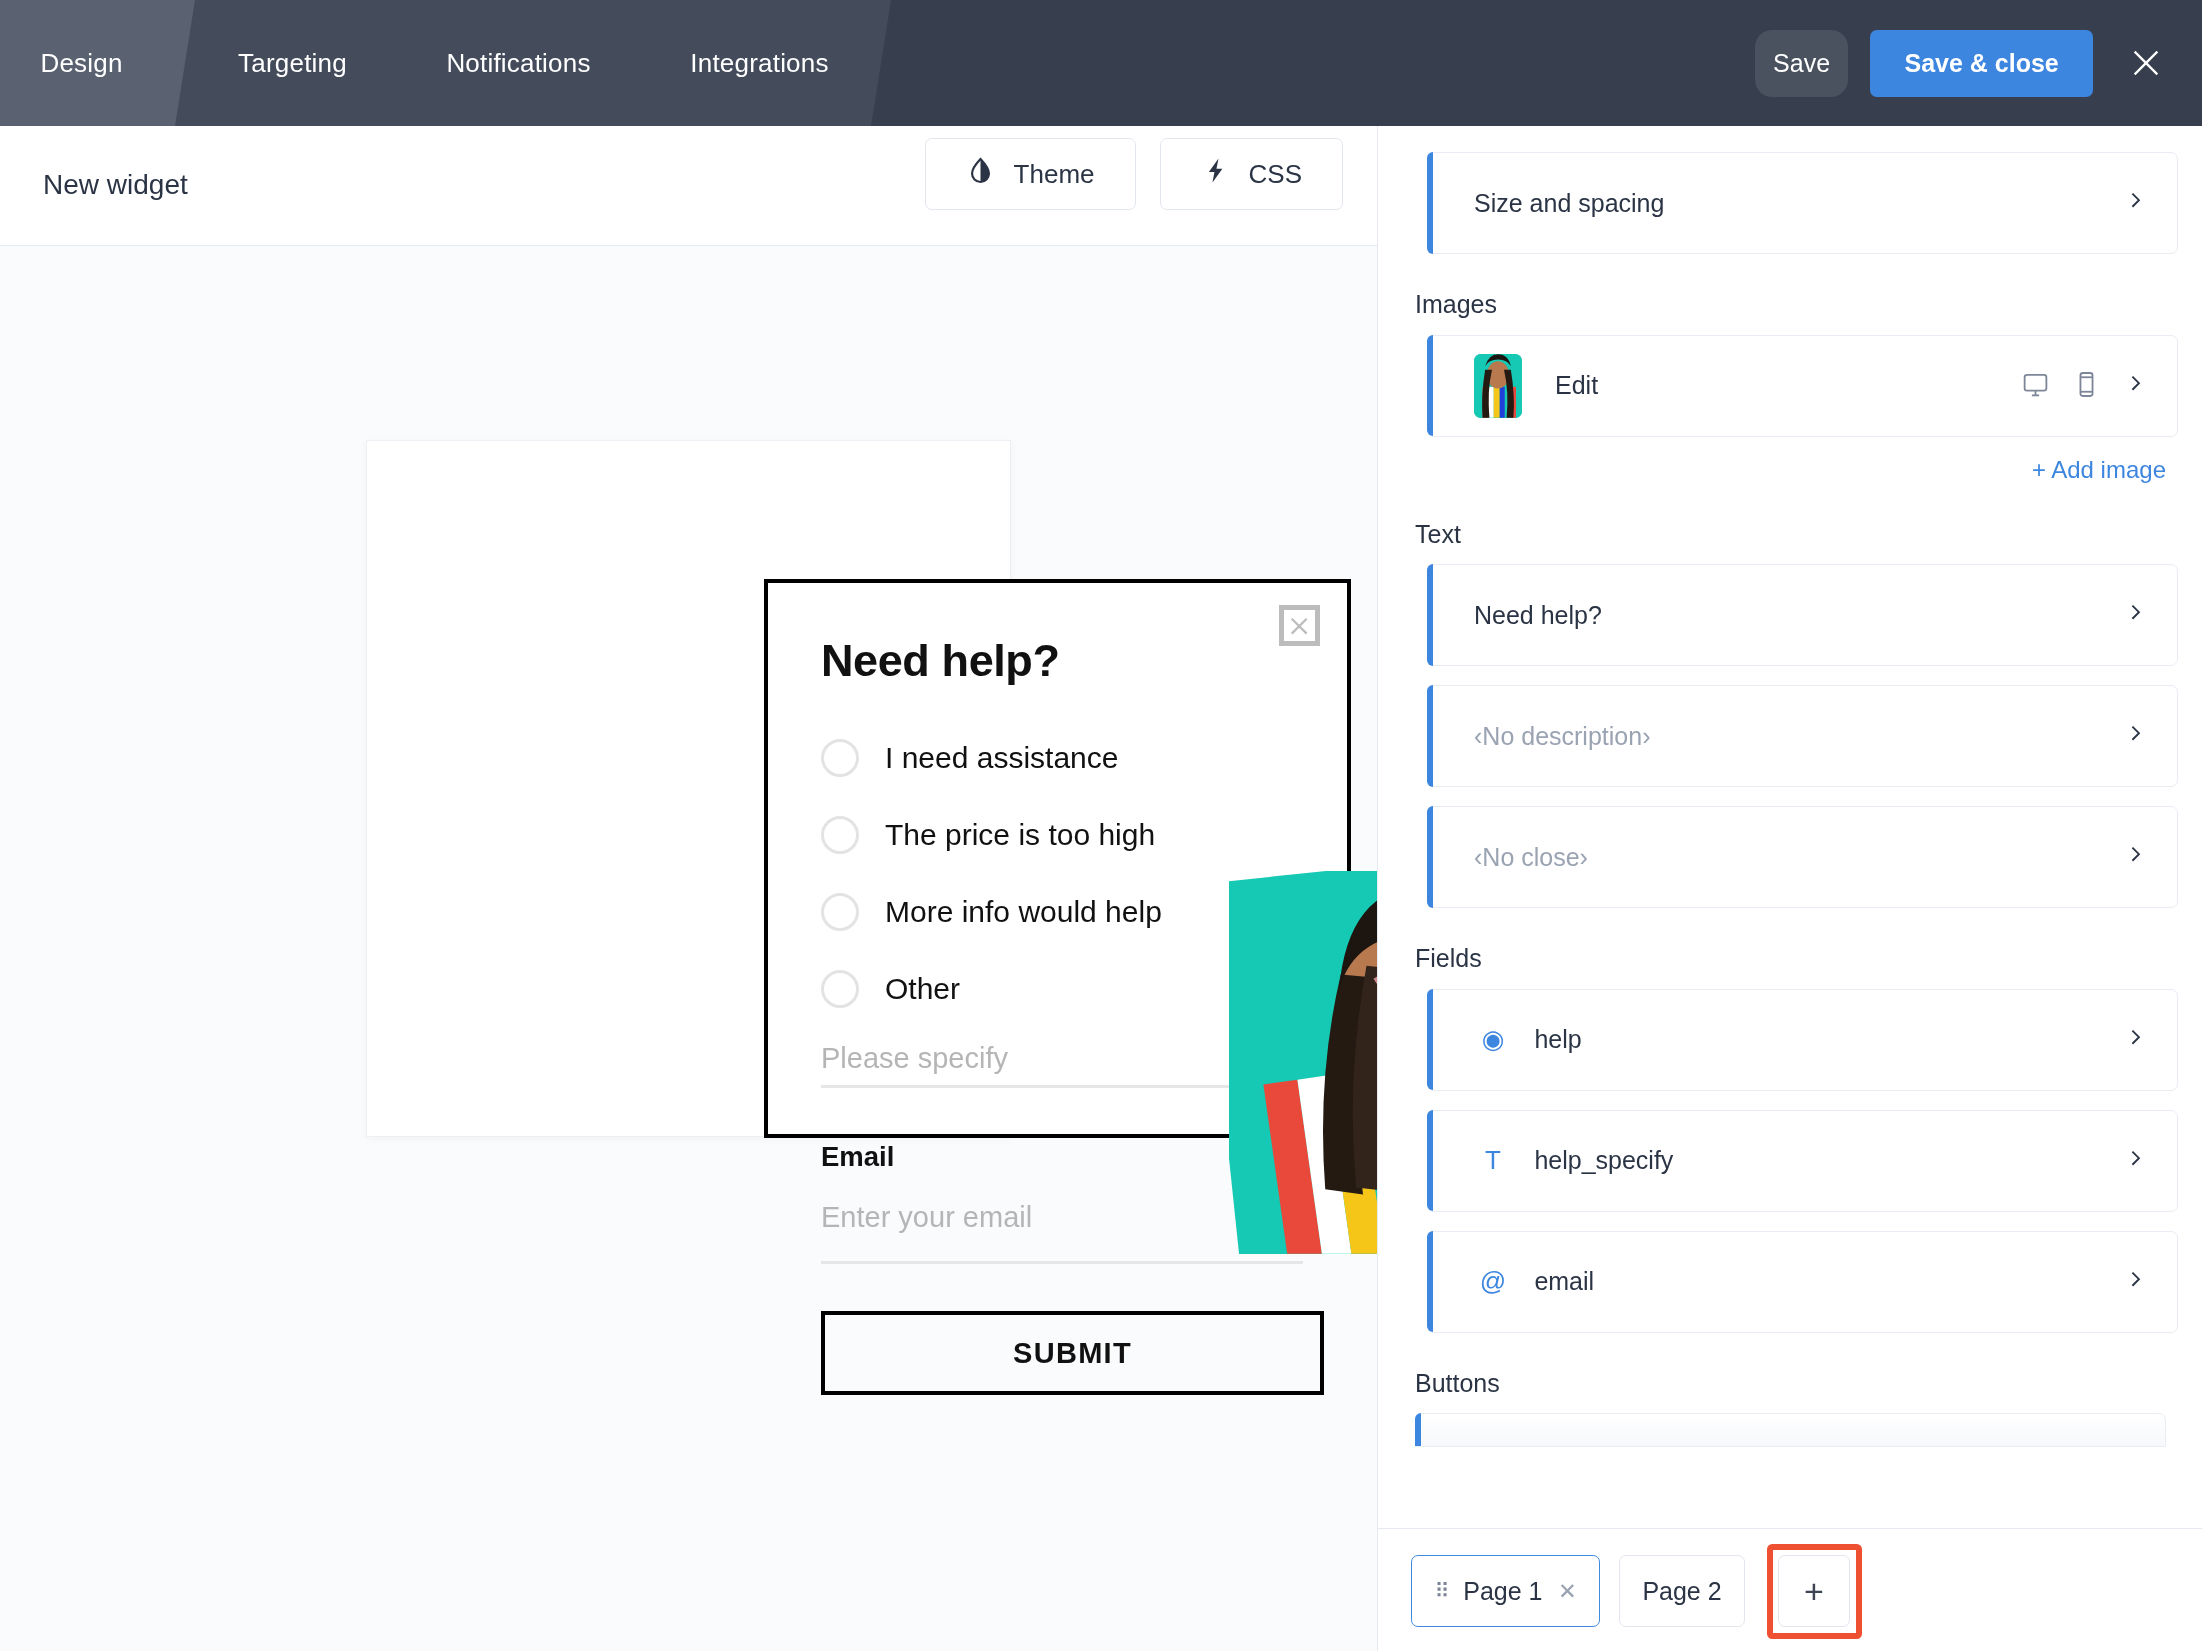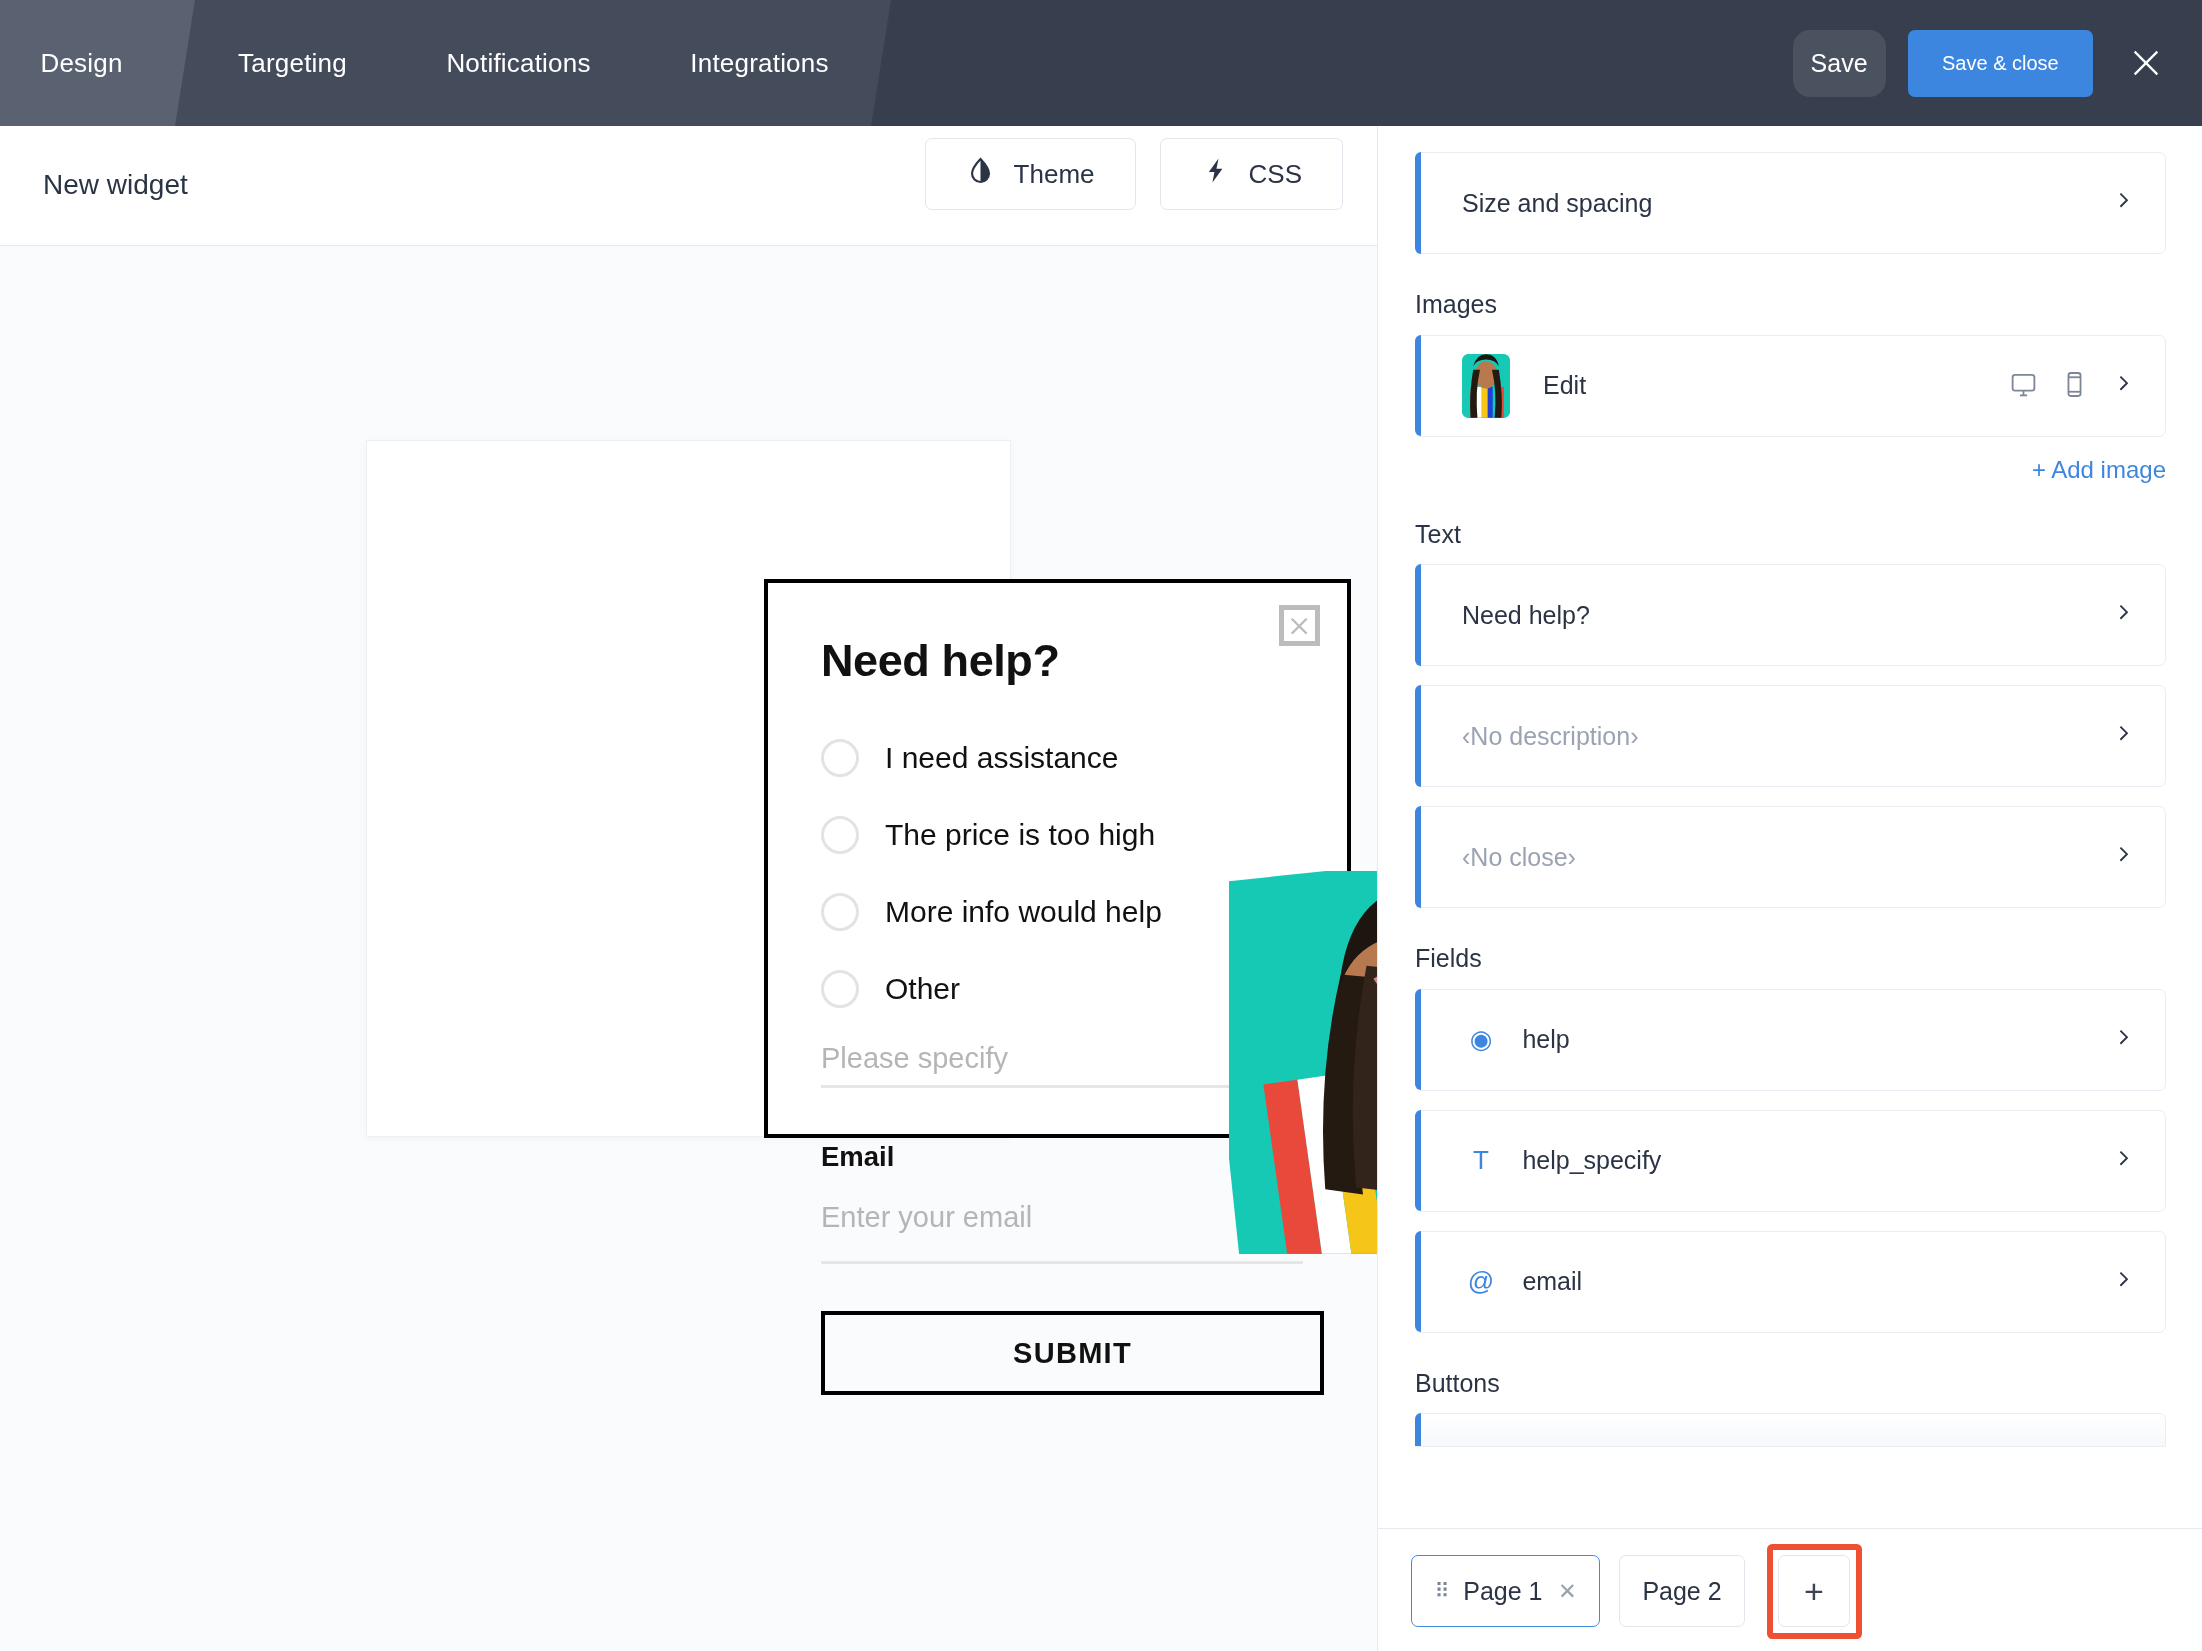--- a/index.html
+++ b/index.html
@@ -40,21 +40,21 @@
     display: flex; align-items: center; gap: 22.4px;
   }
   .btn-save {
     height: 67px; padding: 0 18px; border-radius: 17px;
     background: #4a515f; color: #fff; font-size: 25px;
     display: flex; align-items: center; border: none; cursor: pointer;
     font-family: inherit;
   }
   .btn-save-close {
     height: 67px; padding: 0 34px; border-radius: 6.9px;
-    background: #3d86e0; color: #fff; font-size: 20px; font-weight: normal;
+    background: #3d86e0; color: #fff; font-size: 25px; font-weight: bold;
     display: flex; align-items: center; border: none; cursor: pointer;
     font-family: inherit;
   }
   .btn-close-x {
     width: 48px; height: 48px; display: flex; align-items: center;
     justify-content: center; cursor: pointer; margin-left: 6.9px;
   }
 
   
   .left-pane {
@@ -162,21 +162,21 @@
     position: absolute; left: 0; top: 0; width: 825px; height: 1402px;
     overflow: hidden; padding: 26px 37px 0 37px;
   }
   .side-label {
     font-size: 25px; color: #2b3445; margin: 36px 0 15.5px 0;
   }
   .side-card {
     position: relative; width: 751px; min-height: 102px;
     border: 1.7px solid #e9edf3; border-radius: 6.9px; background: #fff;
     display: flex; align-items: center; padding: 0 31px 0 46px;
-    margin-bottom: 19px; cursor: pointer;
+    margin-bottom: 19px; cursor: pointer; margin-left: 12px;
   }
   .side-card::before {
     content: ""; position: absolute; left: -0.9px; top: -0.9px; bottom: -0.9px;
     width: 6px; background: #3d86e0; border-radius: 6.9px 0 0 6.9px;
   }
   .side-card .card-text { font-size: 25px; color: #2b3445; flex: 1; }
   .side-card .card-text.muted { color: #9aa3b2; }
   .chev { color: #2b3445; font-size: 26px; }
   .card-thumb {
     width: 48px; height: 64px; border-radius: 6.9px; margin-right: 33px;

